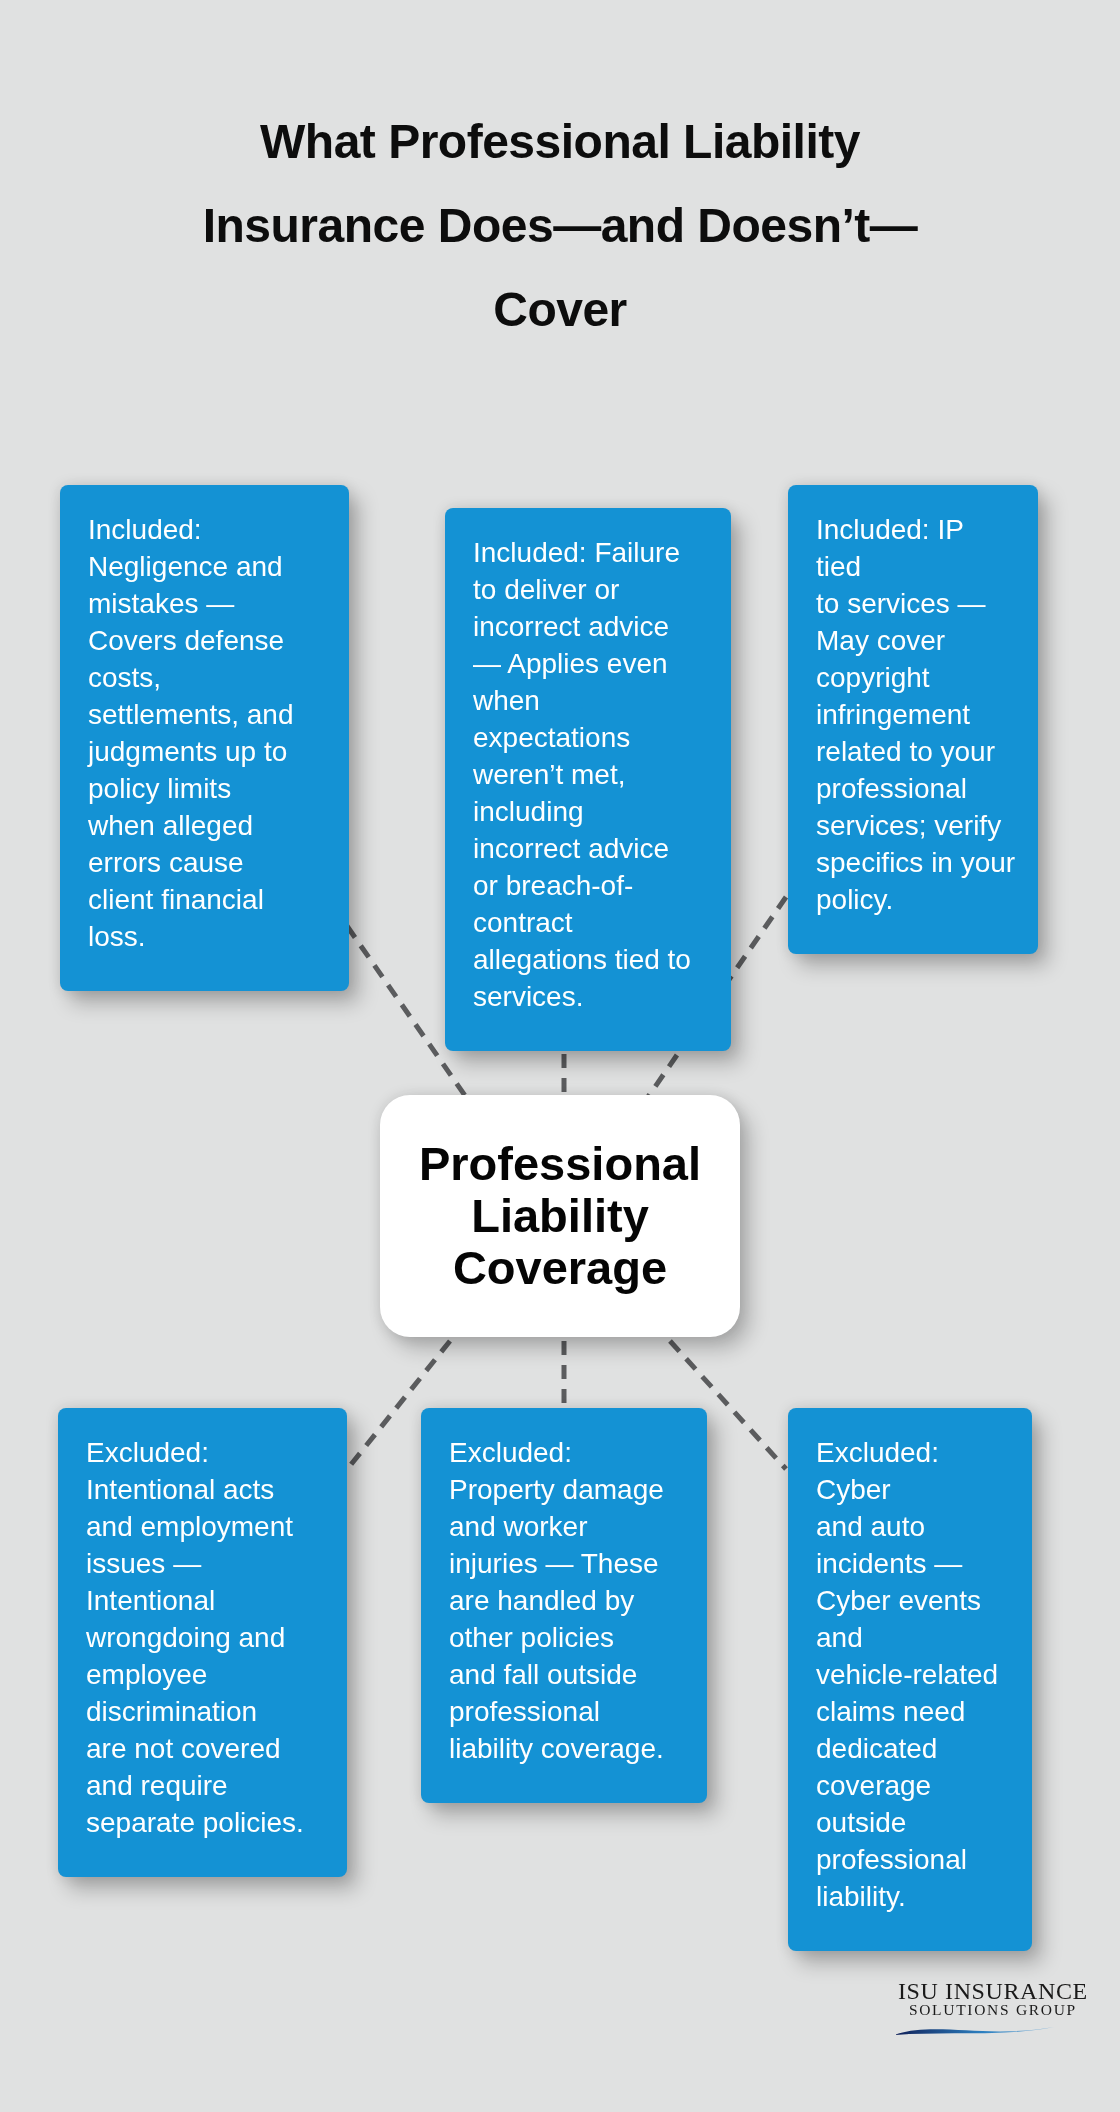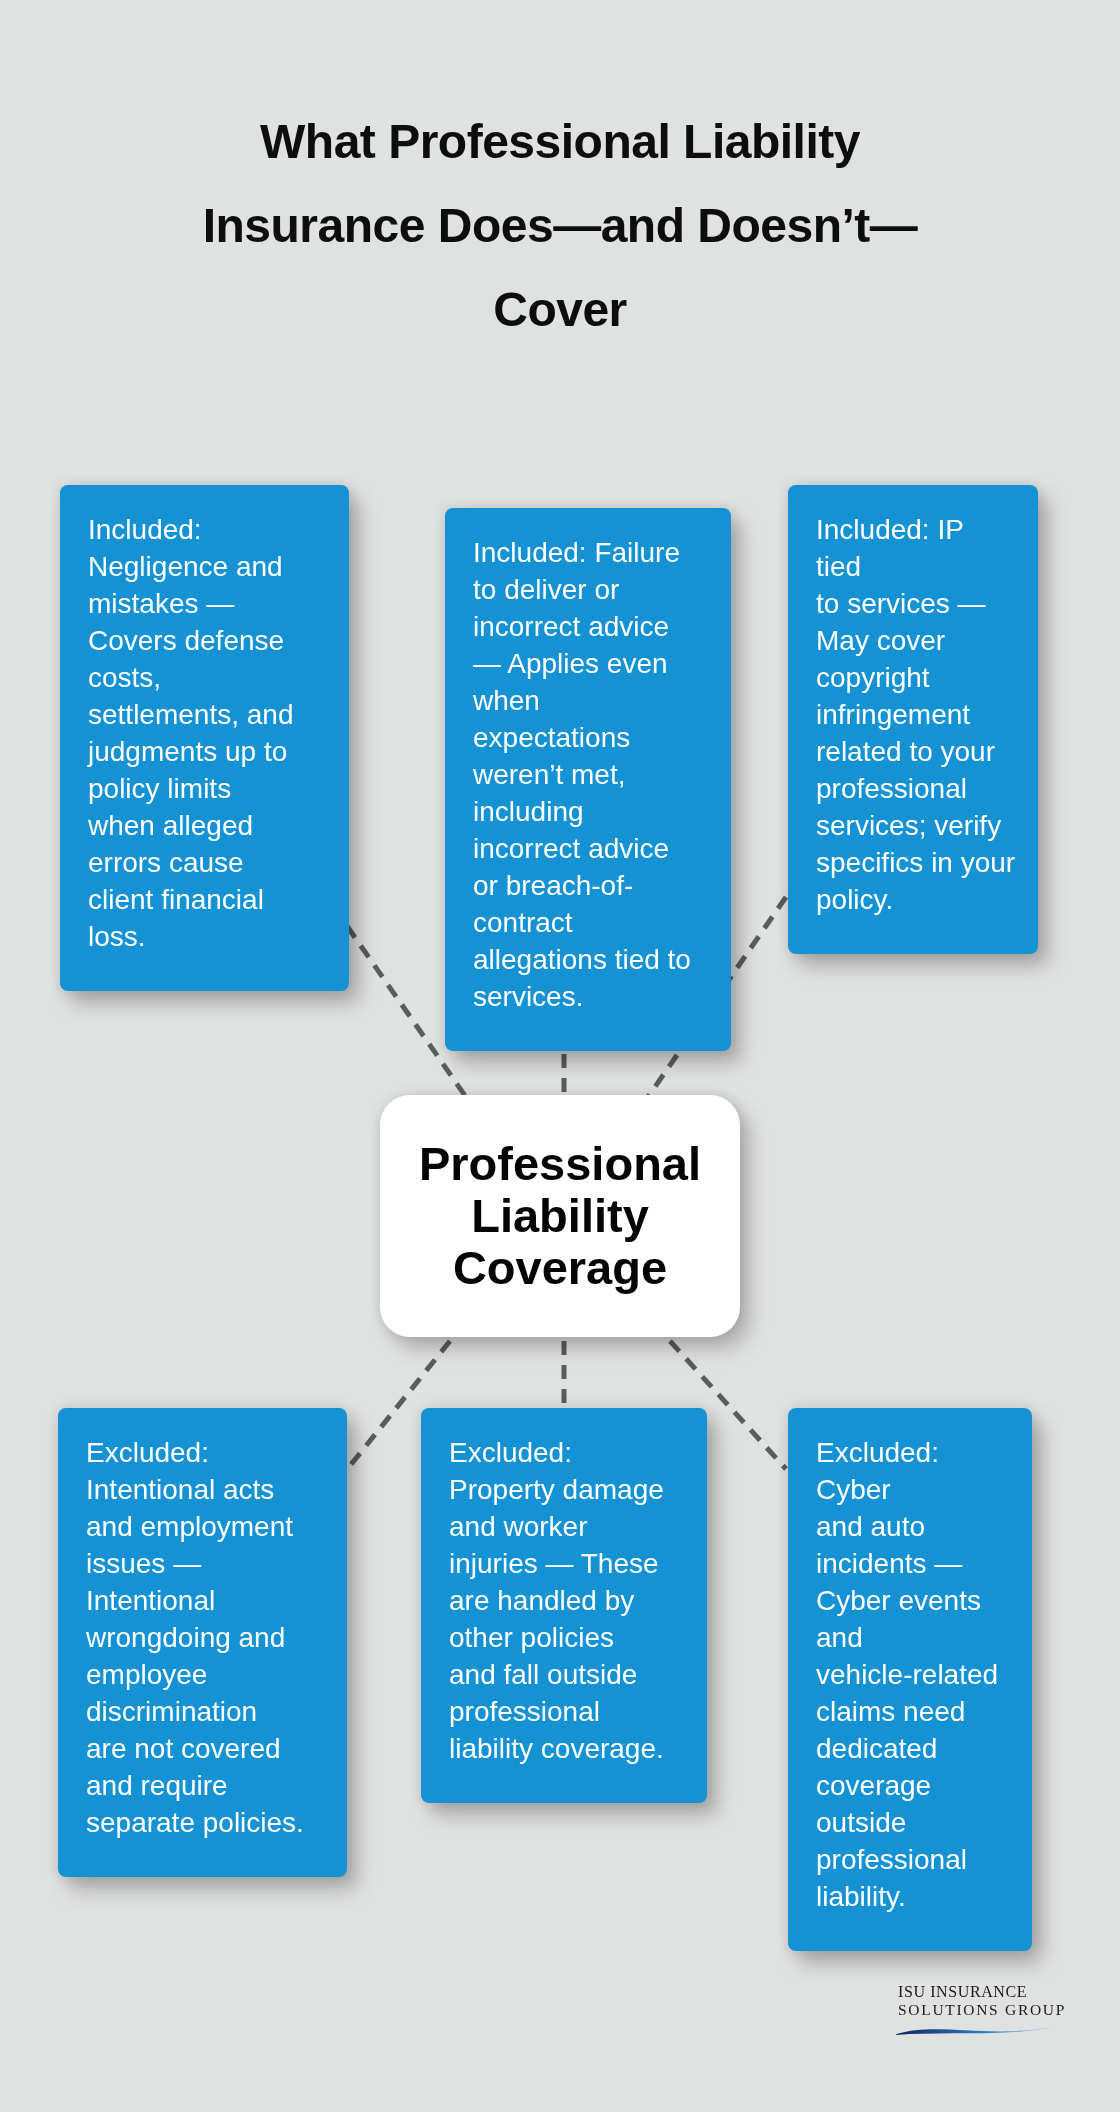--- a/index.html
+++ b/index.html
@@ -40,21 +40,21 @@
     display:flex;align-items:center;justify-content:center;
     box-shadow:0 0 14px rgba(0,0,0,0.12),10px 12px 20px rgba(0,0,0,0.22);
   }
   .center-node .label{
     white-space:pre-line;text-align:center;
     font-size:47px;line-height:52px;font-weight:700;color:#050505;
   }
   .logo{position:absolute;left:891px;top:1982px;width:175px;}
   .logo-row{display:flex;align-items:flex-start;}
   .logo-textcol{margin-left:7px;color:#1a1a1a;font-family:"Liberation Serif",serif;}
-  .logo-line1{font-size:16px;letter-spacing:0.6px;white-space:nowrap;line-height:19px;}
+  .logo-line1{font-size:24px;letter-spacing:0.6px;white-space:nowrap;line-height:19px;}
   .logo-line2{font-size:15.5px;letter-spacing:1.7px;white-space:nowrap;line-height:18px;text-align:center;}
   .logo-swoosh{display:block;margin:3px 0 0 3px;}
 </style>
 </head>
 <body style="--bg: #e0e1e1; --blue: #1492d4; --ink: #0d0d0d; --card-text: #ffffff; --dash: #5b5c5e; --center-bg: #ffffff;">
 
 <h1 class="title">What Professional Liability
 Insurance Does—and Doesn’t—
 Cover</h1>
 

